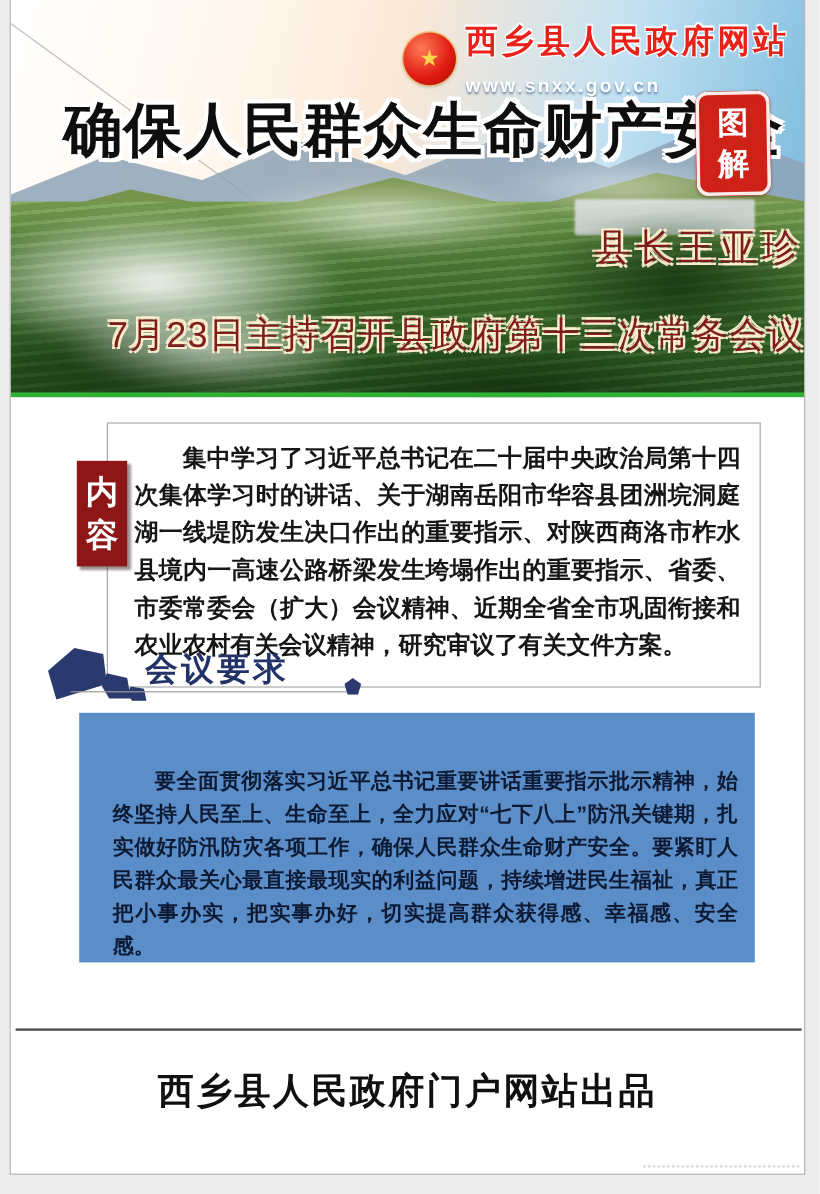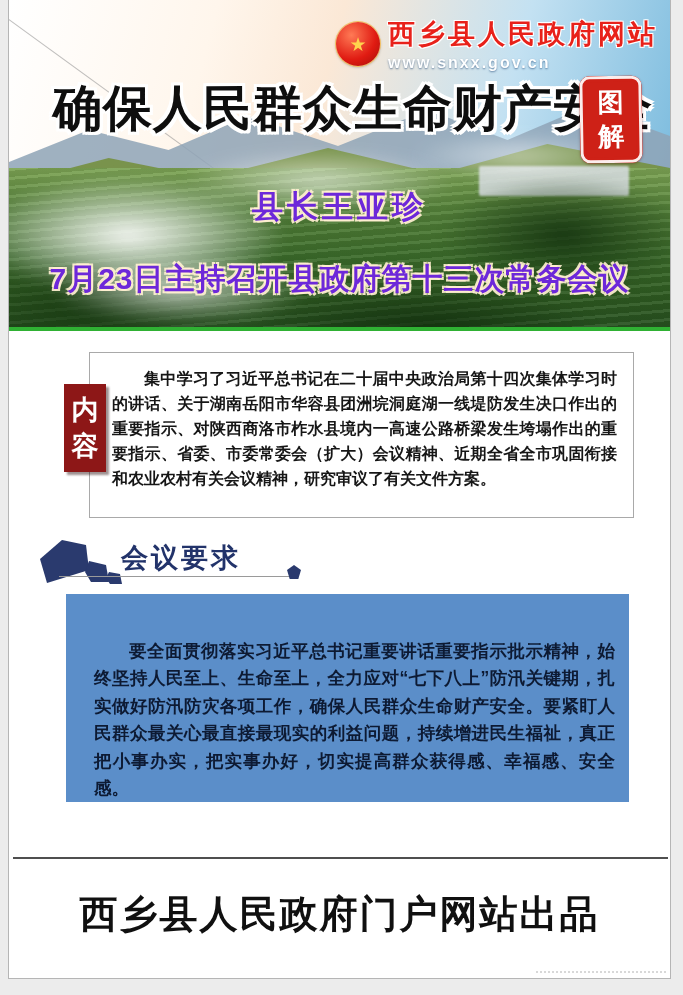--- a/index.html
+++ b/index.html
@@ -61,53 +61,53 @@
     box-shadow:0 0 0 1px #f3c063, 0 1px 3px rgba(0,0,0,.35);
     display:flex; align-items:center; justify-content:center;
     color:#ffd34d; font-size:19px; line-height:1;
   }
   .site-text { }
   .site-name {
     font-size:27px; font-weight:900; color:#e8211a; letter-spacing:3px; white-space:nowrap;
     text-shadow:-1px -1px 0 #fff,1px -1px 0 #fff,-1px 1px 0 #fff,1px 1px 0 #fff;
   }
   .site-url {
-    font-size:16px; font-weight:700; color:#ffffff; letter-spacing:2px; margin-top:2px;
+    font-size:16px; font-weight:700; color:#ffffff; letter-spacing:2px; margin-top:12px;
     text-shadow:0 1px 2px rgba(20,60,110,.6);
   }
 
   
   .main-title {
     position:absolute; left:44px; top:76px;
     font-size:49px; font-weight:900; color:#0e0e0e; letter-spacing:1px; white-space:nowrap;
     text-shadow:-3px -3px 0 #fff,3px -3px 0 #fff,-3px 3px 0 #fff,3px 3px 0 #fff,
                 0 -3px 0 #fff,0 3px 0 #fff,-3px 0 0 #fff,3px 0 0 #fff;
   }
   .seal {
     position:absolute; left:571px; top:76px; width:62px; height:87px;
     background:#ce2117; border-radius:10px; transform:rotate(-1deg);
     box-shadow:inset 0 0 0 3px rgba(255,255,255,.92), inset 0 0 0 6px #ce2117, 0 1px 3px rgba(80,0,0,.4);
     display:flex; flex-direction:column; align-items:center; justify-content:center;
     color:#fff; font-size:26px; font-weight:900; line-height:1.3;
   }
   .subtitle1, .subtitle2 {
-    position:absolute; width:100%; text-align:center; font-weight:700; color:#6d28d9;
+    position:absolute; width:100%; text-align:right; font-weight:400; color:#7f1d1d;
     text-shadow:-2px -2px 0 rgba(255,240,208,.92),2px -2px 0 rgba(255,240,208,.92),
                 -2px 2px 0 rgba(255,240,208,.92),2px 2px 0 rgba(255,240,208,.92);
     white-space:nowrap;
   }
   .subtitle1 { top:186px; font-size:31px; letter-spacing:4px; }
   .subtitle2 { top:227px; font-size:30px; letter-spacing:1px;margin-top:32px; }
 
   
   .content-box {
     position:absolute; left:80px; top:352px; width:545px; min-height:166px;
     box-sizing:border-box; border:1px solid #a9a9a9; background:#fff;
     padding:14px 16px 18px 22px;
-    font-size:16px; line-height:1.56; font-weight:600; color:#161616;
+    font-size:20px; line-height:1.56; font-weight:600; color:#161616;
     text-indent:2em; text-align:justify;
   }
   .content-label {
     position:absolute; left:55px; top:384px; width:42px; height:88px;
     background:#8d1717; color:#ffffff;
     display:flex; flex-direction:column; align-items:center; justify-content:center;
     font-size:27px; font-weight:900; line-height:1.35;
     box-shadow:3px 3px 2px rgba(40,10,10,.45);
   }
 
@@ -124,21 +124,21 @@
     box-sizing:border-box; background:#5b8ec9;
     padding:44px 14px 0 28px;
     font-size:17.5px; line-height:1.57; font-weight:600; color:#0d1a33;
     text-indent:2em; text-align:justify;
   }
 
   
   .footer-divider { position:absolute; left:4px; top:857px; width:655px; height:2px; background:#4f4f4f; }
   .footer-text {
     position:absolute; left:0; top:889px; width:100%; text-align:center;
-    font-size:38px; font-weight:900; color:#101010; letter-spacing:2px;
+    font-size:30px; font-weight:900; color:#101010; letter-spacing:2px;
   }
   .watermark {
     position:absolute; right:4px; top:971px; width:130px; height:6px;
     border-top:2px dotted #d8d8d8;
   }
 </style>
 </head>
 <body>
 
 <div class="page">

